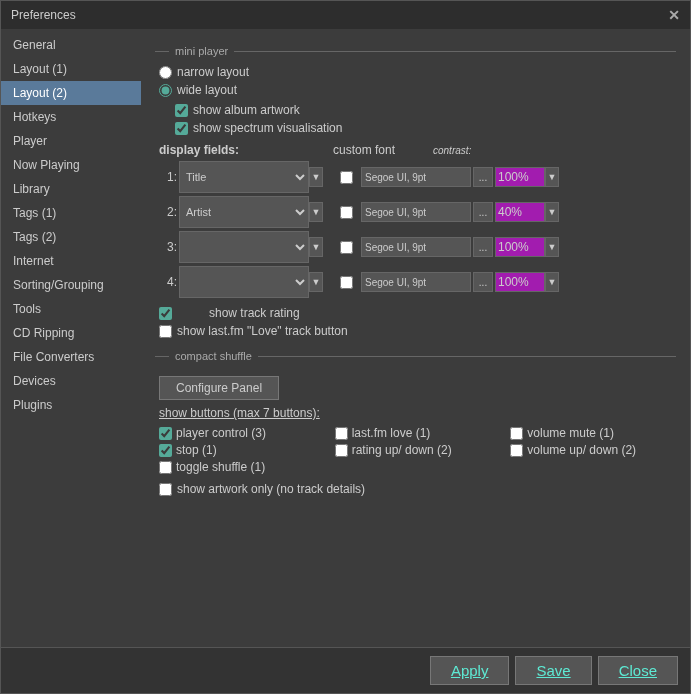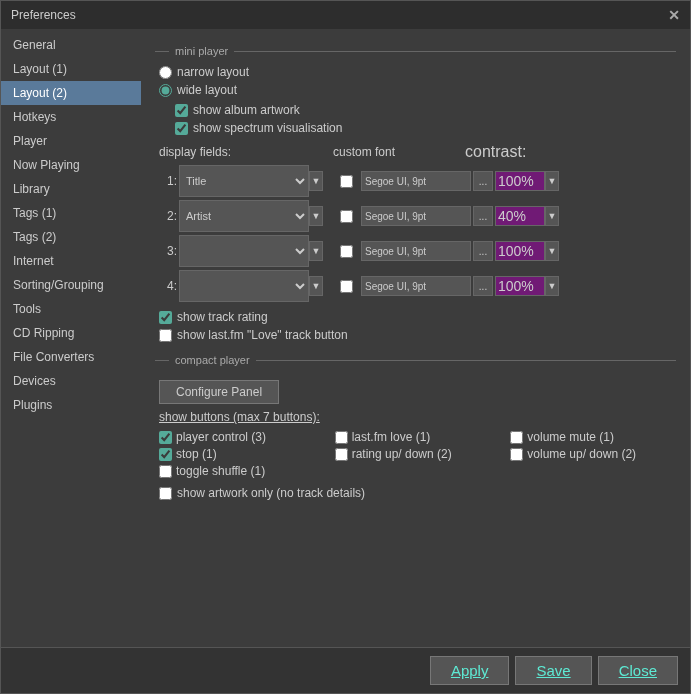--- a/index.html
+++ b/index.html
@@ -113,32 +113,34 @@
     }
     .display-fields-header {
       display: flex;
       align-items: center;
       margin-bottom: 4px;
     }
     .df-label {
       width: 100px;
       font-size: 12px;
       color: #ccc;
+      font-weight: bold;
     }
     .cf-label {
       width: 130px;
       text-align: center;
       font-size: 12px;
       color: #ccc;
       margin-left: 10px;
     }
     .contrast-label {
-      font-size: 16px;
-      color: #ccc;
-      margin-left: 36px;
+      font-size: 10px;
+      color: #ccc;
+      margin-left: 4px;
+      font-style: italic;
     }
     .field-row {
       display: flex;
       align-items: center;
       margin-bottom: 3px;
     }
     .field-num {
       width: 18px;
       color: #ccc;
       font-size: 12px;
@@ -178,24 +180,24 @@
       font-size: 10px;
       height: 20px;
       display: flex;
       align-items: center;
       justify-content: center;
       cursor: pointer;
       margin: 0 2px;
     }
     .field-contrast {
       width: 50px;
-      background: #701a75;
+      background: #a21caf;
       border: 1px solid #666;
       color: #ccc;
-      font-size: 14px;
+      font-size: 12px;
       padding: 1px 2px;
       height: 20px;
     }
     .field-arrow {
       width: 14px;
       background: #555;
       border: 1px solid #666;
       color: #ccc;
       font-size: 9px;
       height: 20px;
@@ -388,33 +390,33 @@
         <input type="checkbox" style="">
       </div>
       <input class="field-font" type="text" value="Segoe UI, 9pt" style="">
       <span class="field-ellipsis">...</span>
       <input class="field-contrast" type="text" value="100%" style="">
       <span class="field-arrow">▼</span>
     </div>
           </div>
       </div>
 
-      <div class="check-row" style="margin-left:4px;">
+      <div class="check-row" style="margin-left:4px;gap:32px;">
         <input type="checkbox" checked="" style="">
         <span>show track rating</span>
       </div>
       <div class="check-row" style="margin-left:4px;">
         <input type="checkbox" style="">
         <span>show last.fm "Love" track button</span>
       </div>
 
       
       <div class="section-header" style="margin-top:12px;">
         <div class="section-line-left"></div>
-        <span class="section-label">compact player</span>
+        <span class="section-label">compact shuffle</span>
         <div class="section-line"></div>
       </div>
 
       <button class="configure-btn">Configure Panel</button>
 
       
 
       <div class="show-buttons-label">show buttons (max 7 buttons):</div>
 
       <div class="buttons-grid" id="buttons-grid">

